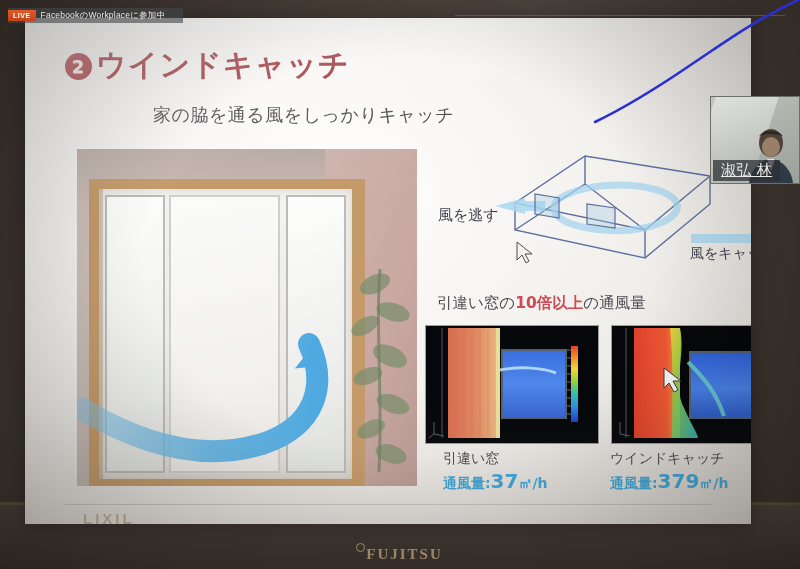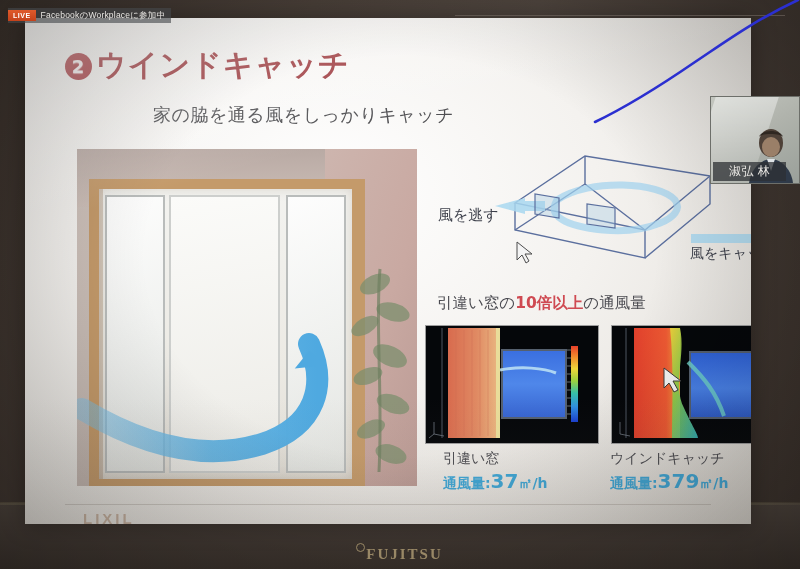--- a/index.html
+++ b/index.html
@@ -36,21 +36,21 @@
   #screen:after{content:"";position:absolute;inset:0;pointer-events:none;
           background:linear-gradient(165deg,rgba(255,255,255,.40) 0%,rgba(255,255,255,0) 30%),
                      linear-gradient(0deg,rgba(120,110,100,.10),rgba(255,255,255,0) 25%);}
 
   
   #vignette{position:absolute;inset:0;pointer-events:none;
      background:radial-gradient(ellipse at 50% 45%,rgba(0,0,0,0) 45%,rgba(0,0,0,.28) 100%);}
 
   
   #liveband{position:absolute;left:8px;top:8px;height:15px;display:flex;align-items:center;
-      background:rgba(70,72,76,.62);color:#e8e6e2;font-size:8px;z-index:40;padding-right:6px;}
+      background:rgba(70,72,76,.62);color:#e8e6e2;font-size:8px;z-index:40;padding-right:18px;}
   #livebadge{background:linear-gradient(180deg,#e05a2b,#c4421b);color:#fff;font-size:7px;
       font-weight:bold;padding:2px 5px;letter-spacing:.5px;margin-right:5px;}
   #livetxt{font-size:8.5px;letter-spacing:.2px;white-space:nowrap;}
 
   
   .walline{position:absolute;left:455px;top:15px;width:330px;height:1px;
            background:rgba(120,112,104,.55);z-index:2;}
 
   
   #annot{position:absolute;left:580px;top:0;width:220px;height:130px;z-index:35;pointer-events:none;}
@@ -123,21 +123,21 @@
 
   
   #tile{position:absolute;left:710px;top:96px;width:88px;height:86px;z-index:38;
      background:linear-gradient(160deg,#b9bcb6 0%,#a7aaa4 40%,#8d9views 100%);
      border:1px solid #6d6f6a;overflow:hidden;}
   #tilebg{position:absolute;inset:0;background:linear-gradient(150deg,#c3c6bf 0%,#b0b3ac 45%,#9aa09a 100%);}
   #tileglare{position:absolute;left:-10px;top:-20px;width:60px;height:140px;
      background:linear-gradient(150deg,rgba(255,255,255,.55),rgba(255,255,255,0));transform:rotate(18deg);}
   #person{position:absolute;right:2px;bottom:0;width:52px;height:56px;}
   #tilename{position:absolute;left:2px;bottom:2px;background:rgba(45,48,52,.75);
-     color:#eceae6;font-size:12px;padding:1px 16px;letter-spacing:.5px;white-space:nowrap;}
+     color:#eceae6;font-size:15px;padding:1px 8px;letter-spacing:.5px;white-space:nowrap;text-decoration:underline;}
 </style>
 </head>
 <body>
 
 <div id="photo">
   <div class="bezel"></div>
   <div class="bezel-bottom"></div>
   <div class="bezel-line"></div>
 
   <div id="fujitsu">

